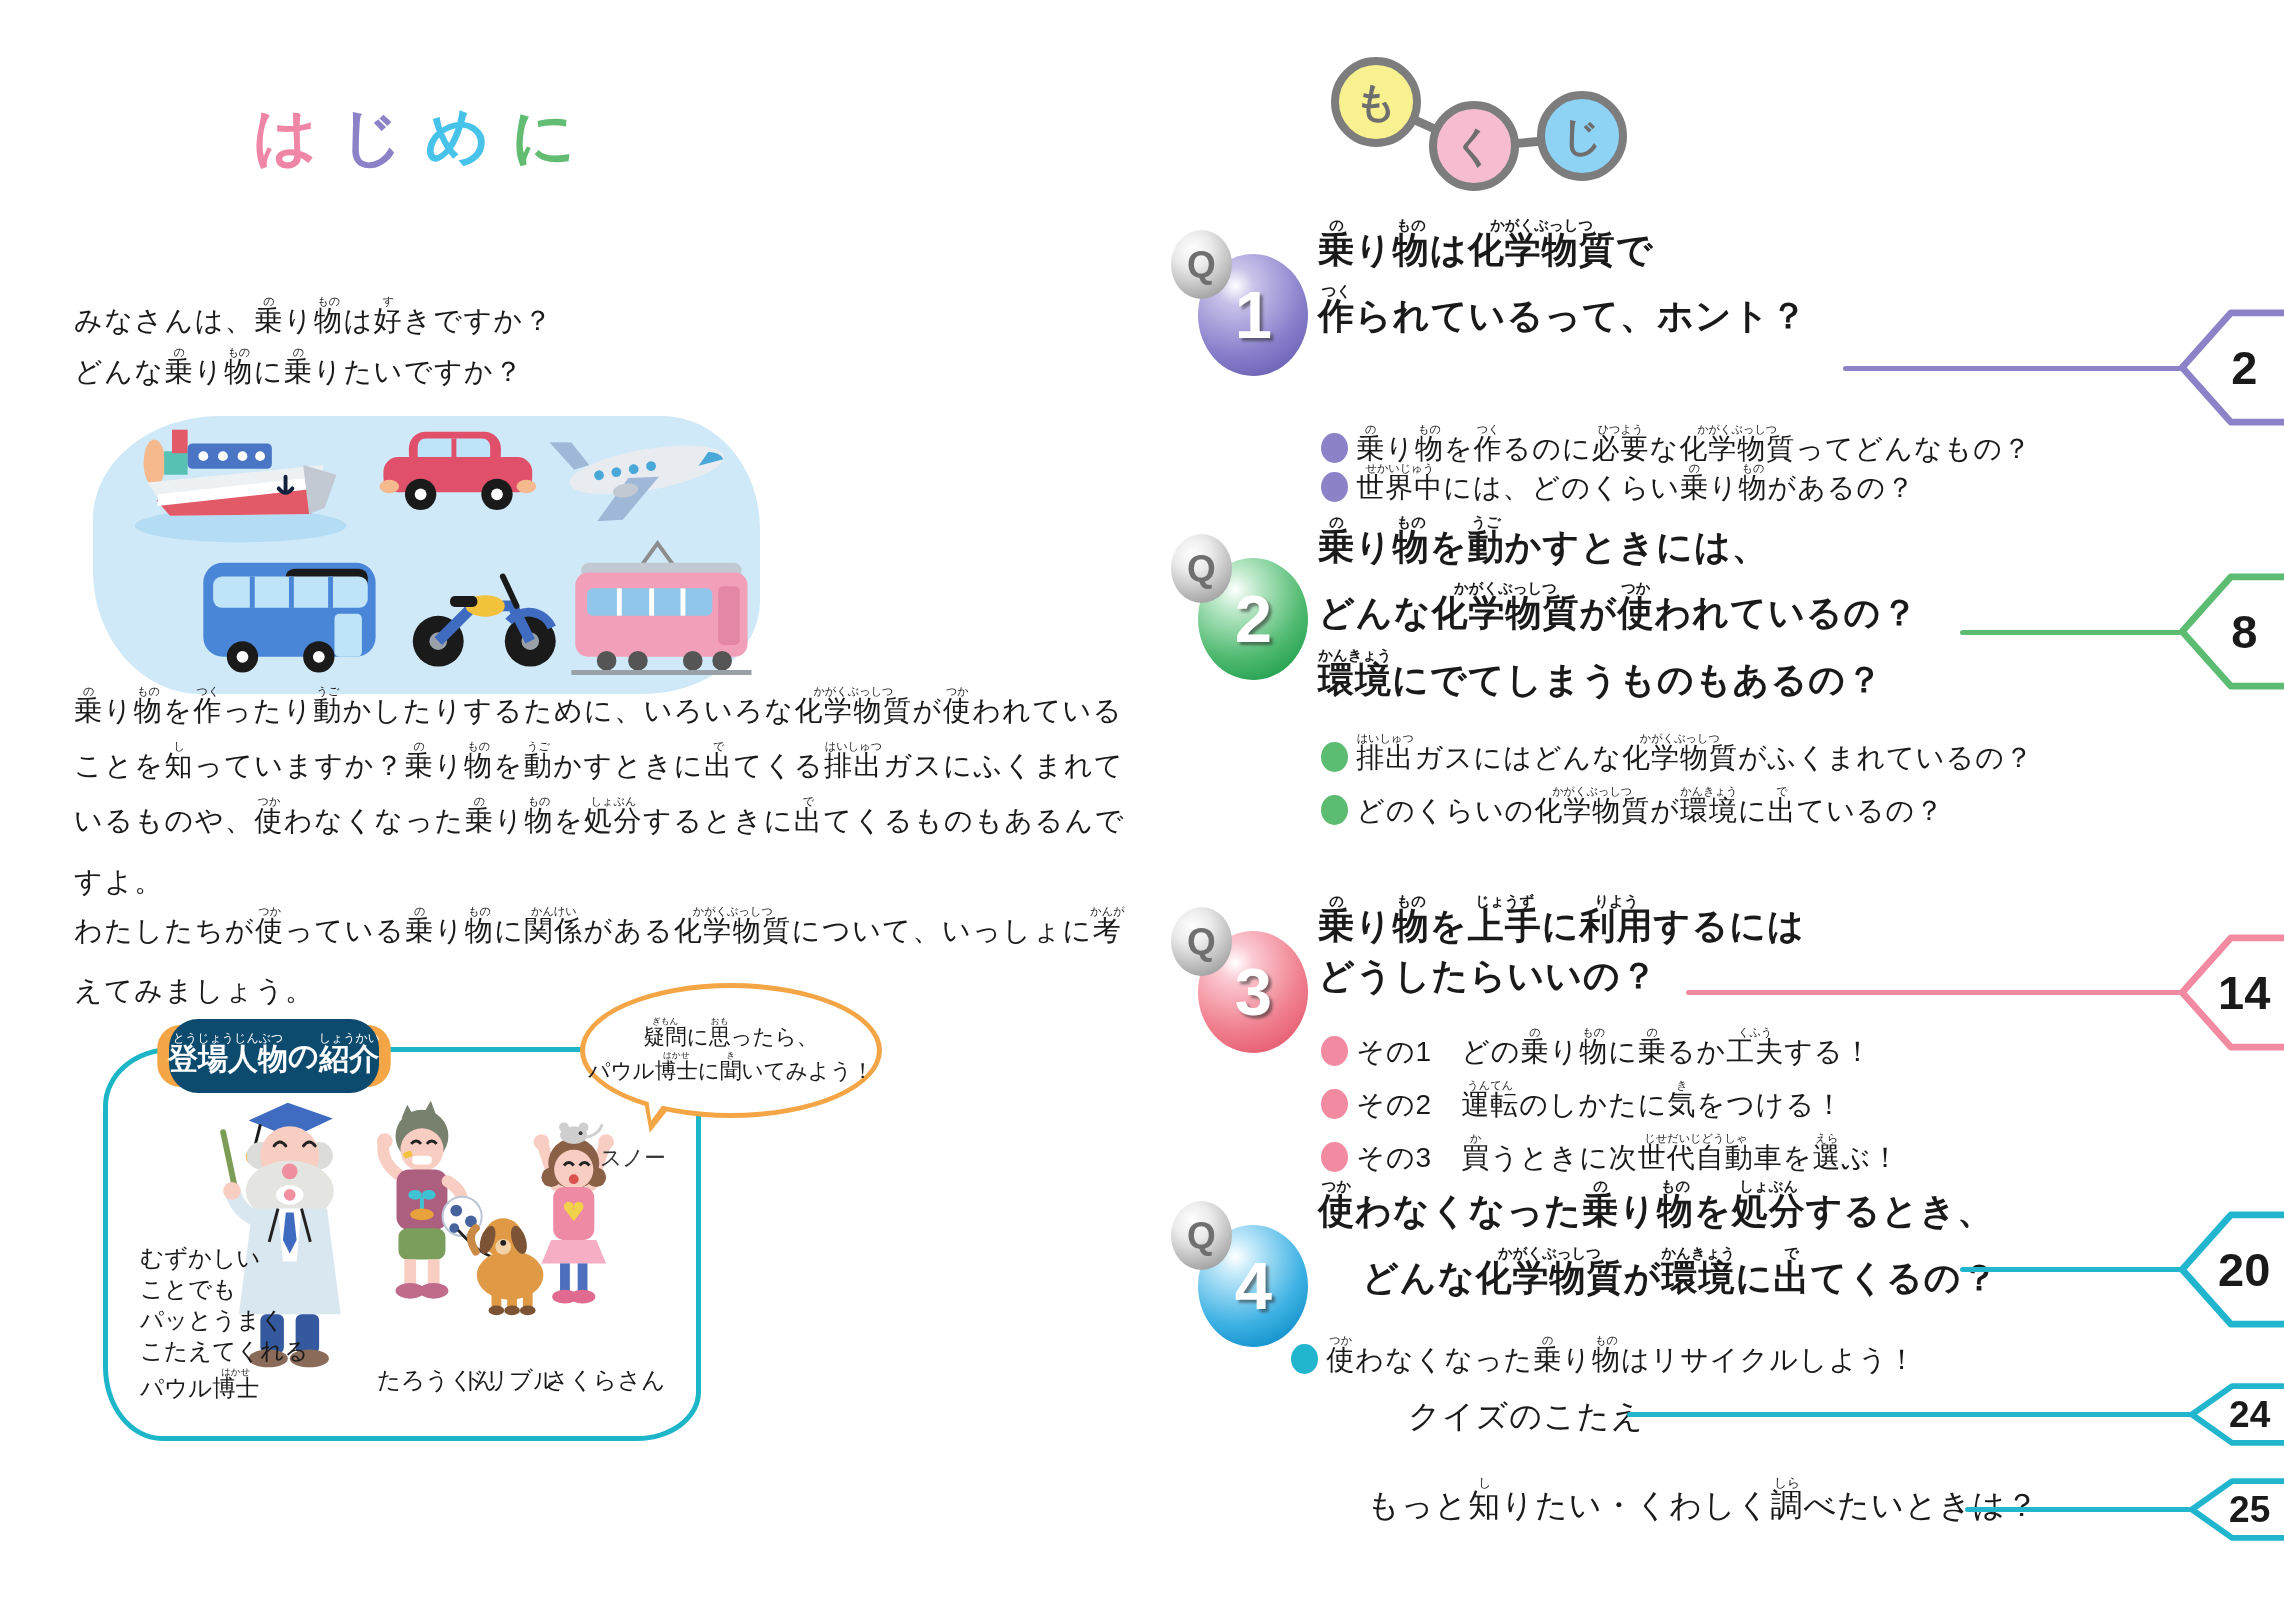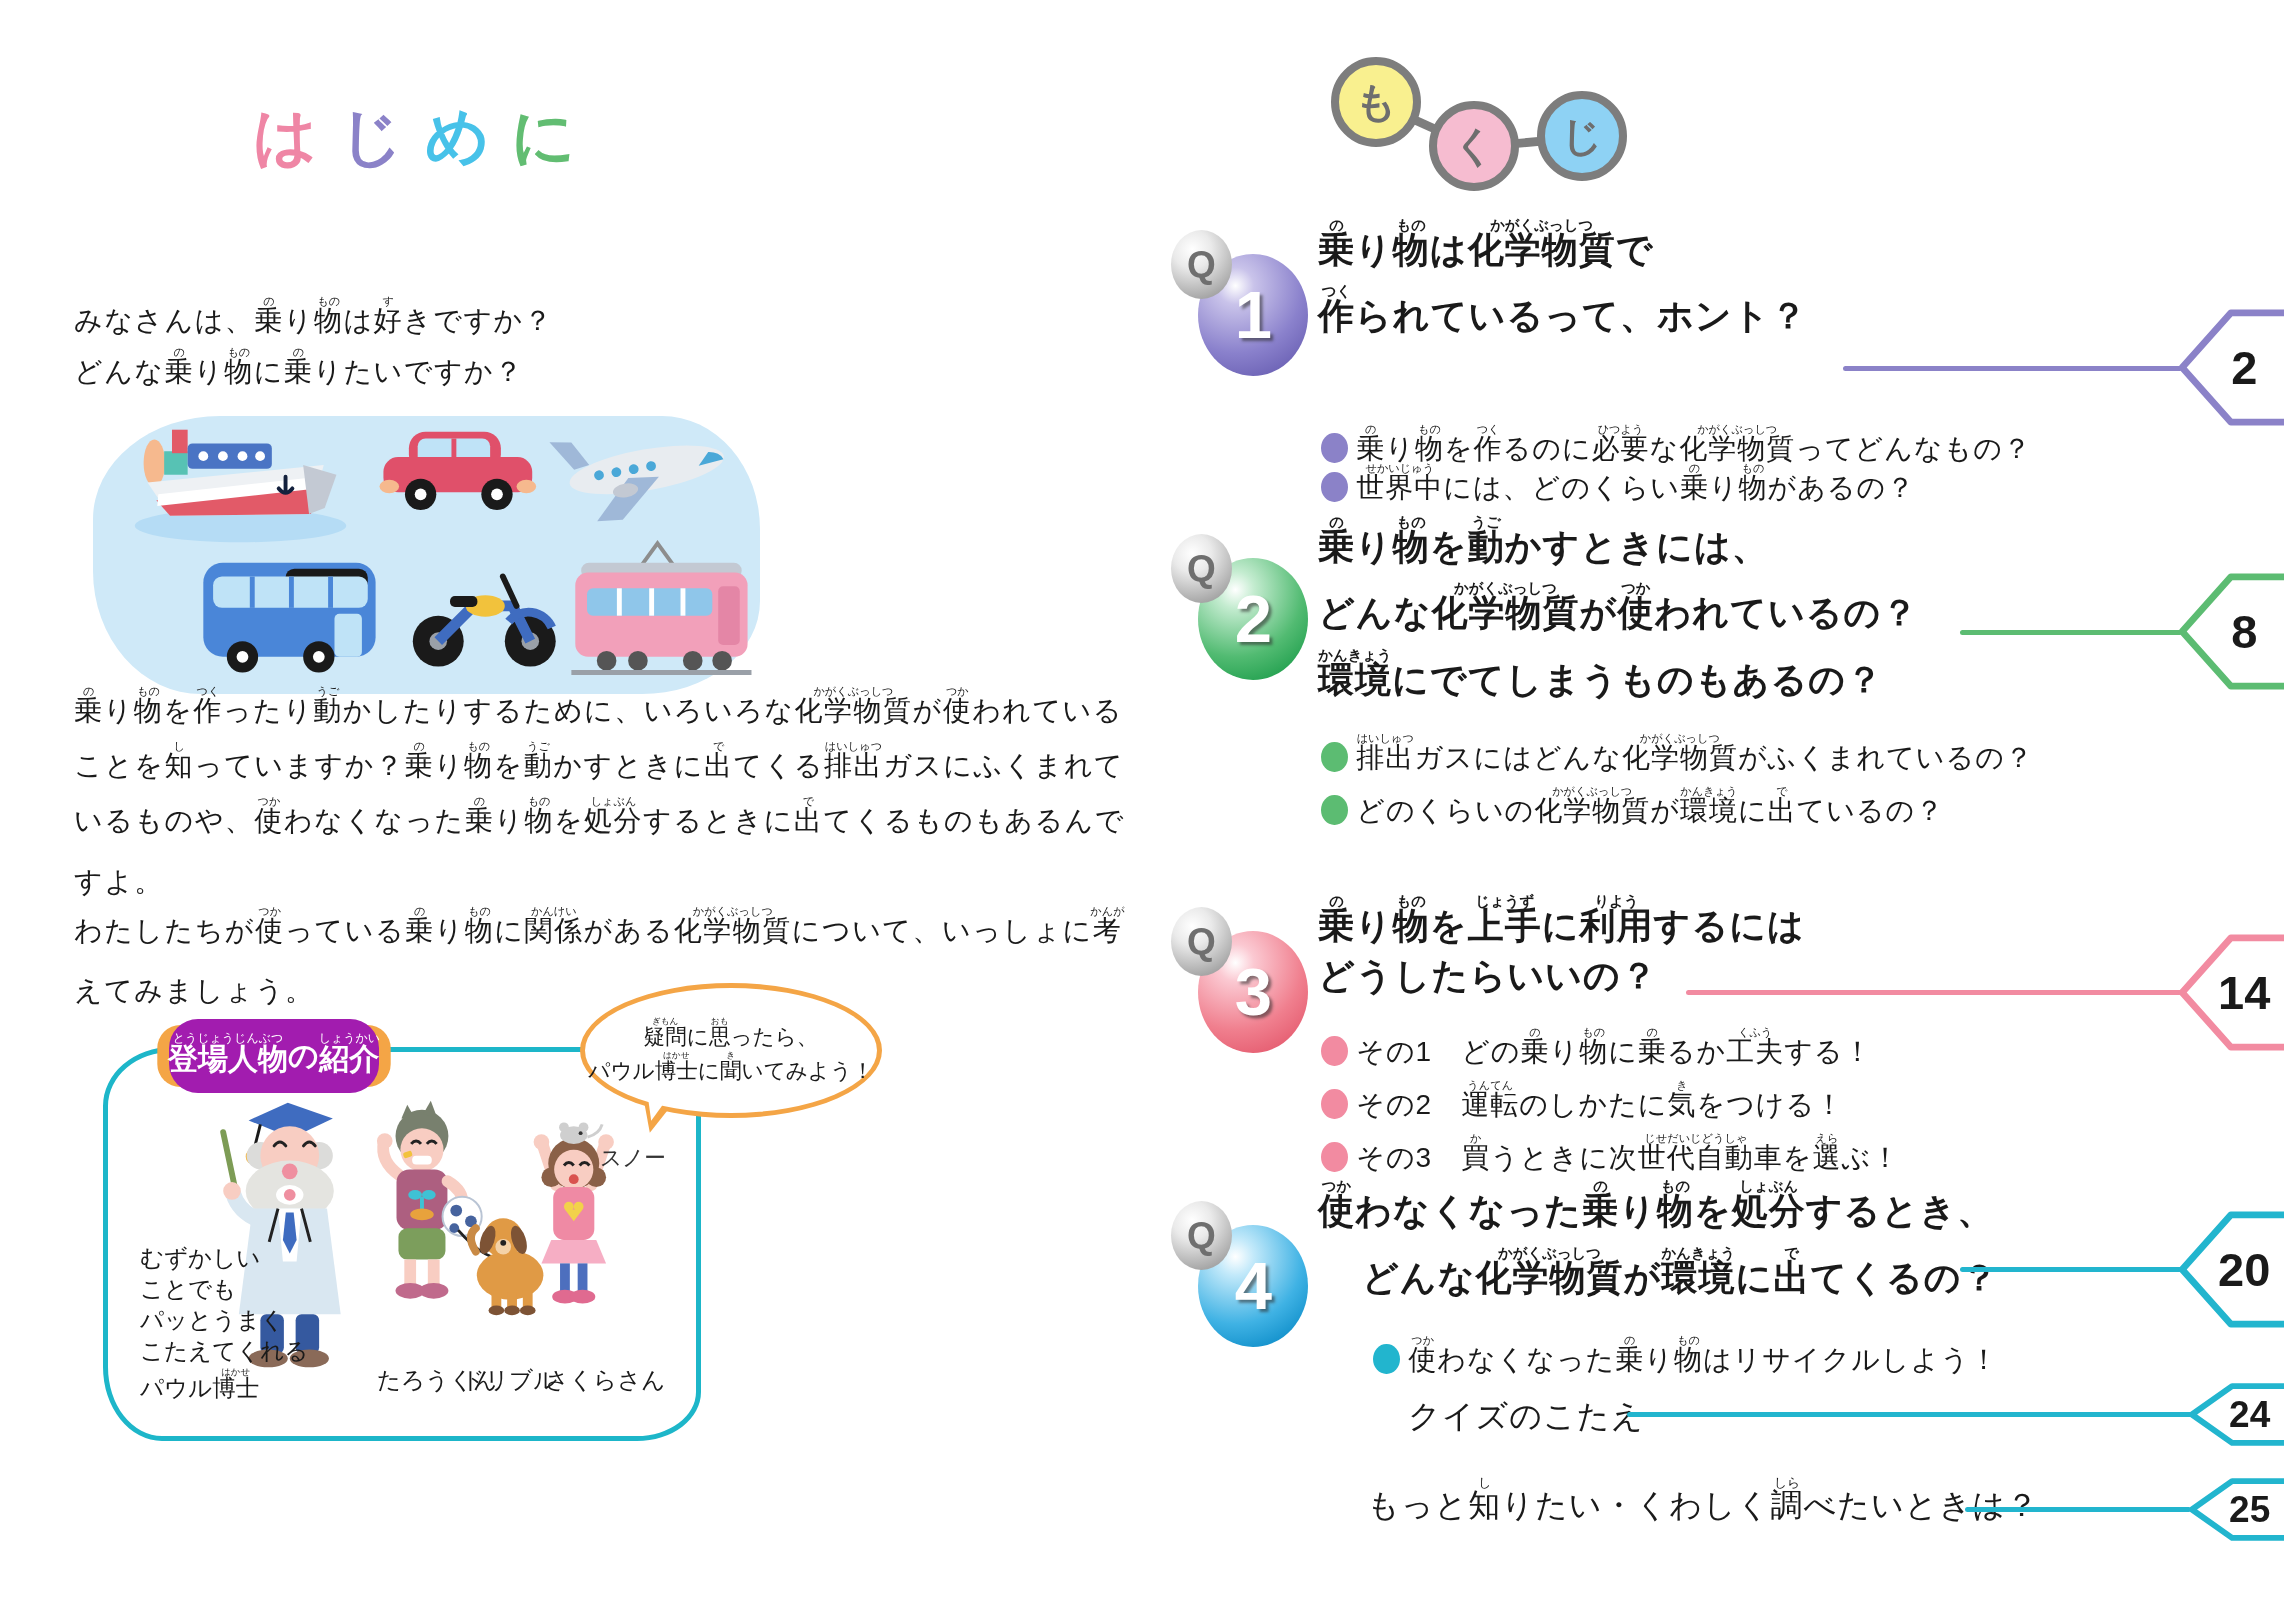--- a/index.html
+++ b/index.html
@@ -17,21 +17,21 @@
     font-size:63px; font-weight:bold; letter-spacing:2px; }
   .intro-line, .para-line { left:74px; font-size:28px; white-space:nowrap;
     letter-spacing:1.5px; }
   .vehicles-blob { left:93px; top:416px; width:667px; height:278px;
     background:#cfe9f8;
     border-radius:127px 98px 118px 108px / 103px 113px 93px 123px; }
   .char-box { left:103px; top:1047px; width:588px; height:384px;
     border:5.9px solid #1db6c9;
     border-radius:69px 54px 64px 59px / 59px 69px 49px 74px; background:#fff; }
   .char-label { left:169px; top:1019px; width:210px; height:74px; z-index:3;
-    background:#a21caf; border-radius:29px; display:flex; align-items:center;
+    background:#0c4a6e; border-radius:29px; display:flex; align-items:center;
     justify-content:center; color:#fff; font-weight:bold; font-size:30px;
     white-space:nowrap;
     box-shadow:17.6px 0 0 -5.9px #f4a546, -17.6px 0 0 -5.9px #f4a546; }
   .speech-bubble { left:580px; top:983px; width:292px; height:125px; z-index:3;
     background:#fff; border:5.9px solid #f4a546; border-radius:50%;
     display:flex; flex-direction:column; align-items:center; justify-content:center;
     font-size:21.6px; white-space:nowrap; text-align:center; }
   .bubble-tail-outer { left:637px; top:1100px; z-index:2; width:0; height:0;
     border:15.7px solid transparent; border-top:33px solid #f4a546;
     transform:rotate(14deg); }
@@ -426,21 +426,21 @@
   </div>
   <div class="abs toc-title" style="left:1318px; top:1179px;"><ruby>使<rt>つか</rt></ruby>わなくなった<ruby>乗<rt>の</rt></ruby>り<ruby>物<rt>もの</rt></ruby>を<ruby>処分<rt>しょぶん</rt></ruby>するとき、</div>
   <div class="abs toc-title" style="left:1318px; top:1246px;margin-left:44px;">どんな<ruby>化学物質<rt>かがくぶっしつ</rt></ruby>が<ruby>環境<rt>かんきょう</rt></ruby>に<ruby>出<rt>で</rt></ruby>てくるの？</div>
   <div class="abs connector" style="left: 1960px; top: 1267px; width: 222px; background-color: rgb(34, 181, 206);"></div>
   <div class="abs banner banner-big" style="top: 1208px; width: 109px; height: 123px; color: rgb(34, 181, 206);">
     <svg width="109" height="123" viewBox="0 0 111 126">
         <path d="M111 7 L56 7 L6 63 L56 119 L111 119" fill="#ffffff" stroke="currentColor" stroke-width="7" stroke-linejoin="round"></path>
       </svg>
     <span class="num">20</span>
   </div>
-  <div class="abs bullet-row" style="left:1373px; top:1335px;">
+  <div class="abs bullet-row" style="left:1291px; top:1335px;">
     <span class="bullet-dot" style="background-color: rgb(34, 181, 206);"></span>
     <span><ruby>使<rt>つか</rt></ruby>わなくなった<ruby>乗<rt>の</rt></ruby>り<ruby>物<rt>もの</rt></ruby>はリサイクルしよう！</span>
   </div>
 
   <div class="abs extra-label" style="left:1408px; top:1395px;">クイズのこたえ</div>
   <div class="abs connector" style="left: 1627px; top: 1412px; width: 565px; background-color: rgb(34, 181, 206);"></div>
   <div class="abs banner banner-small" style="top: 1380px; width: 98px; height: 69px; color: rgb(34, 181, 206);">
     <svg width="98" height="69" viewBox="0 0 100 70">
         <path d="M100 6 L46 6 L5 35 L46 64 L100 64" fill="#ffffff" stroke="currentColor" stroke-width="6" stroke-linejoin="round"></path>
       </svg>

